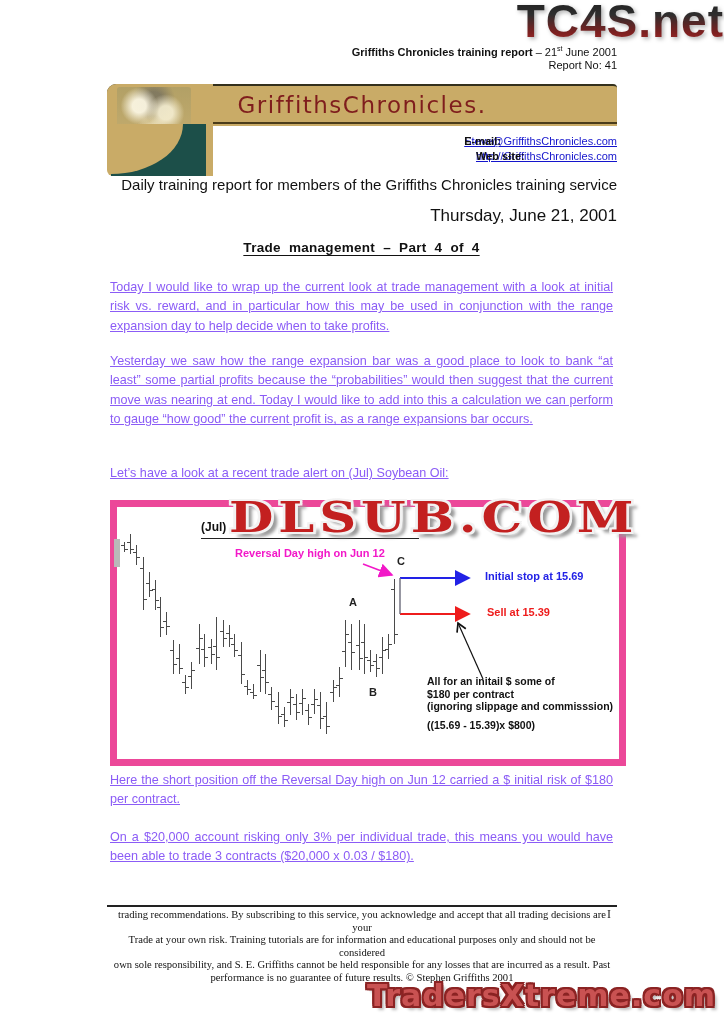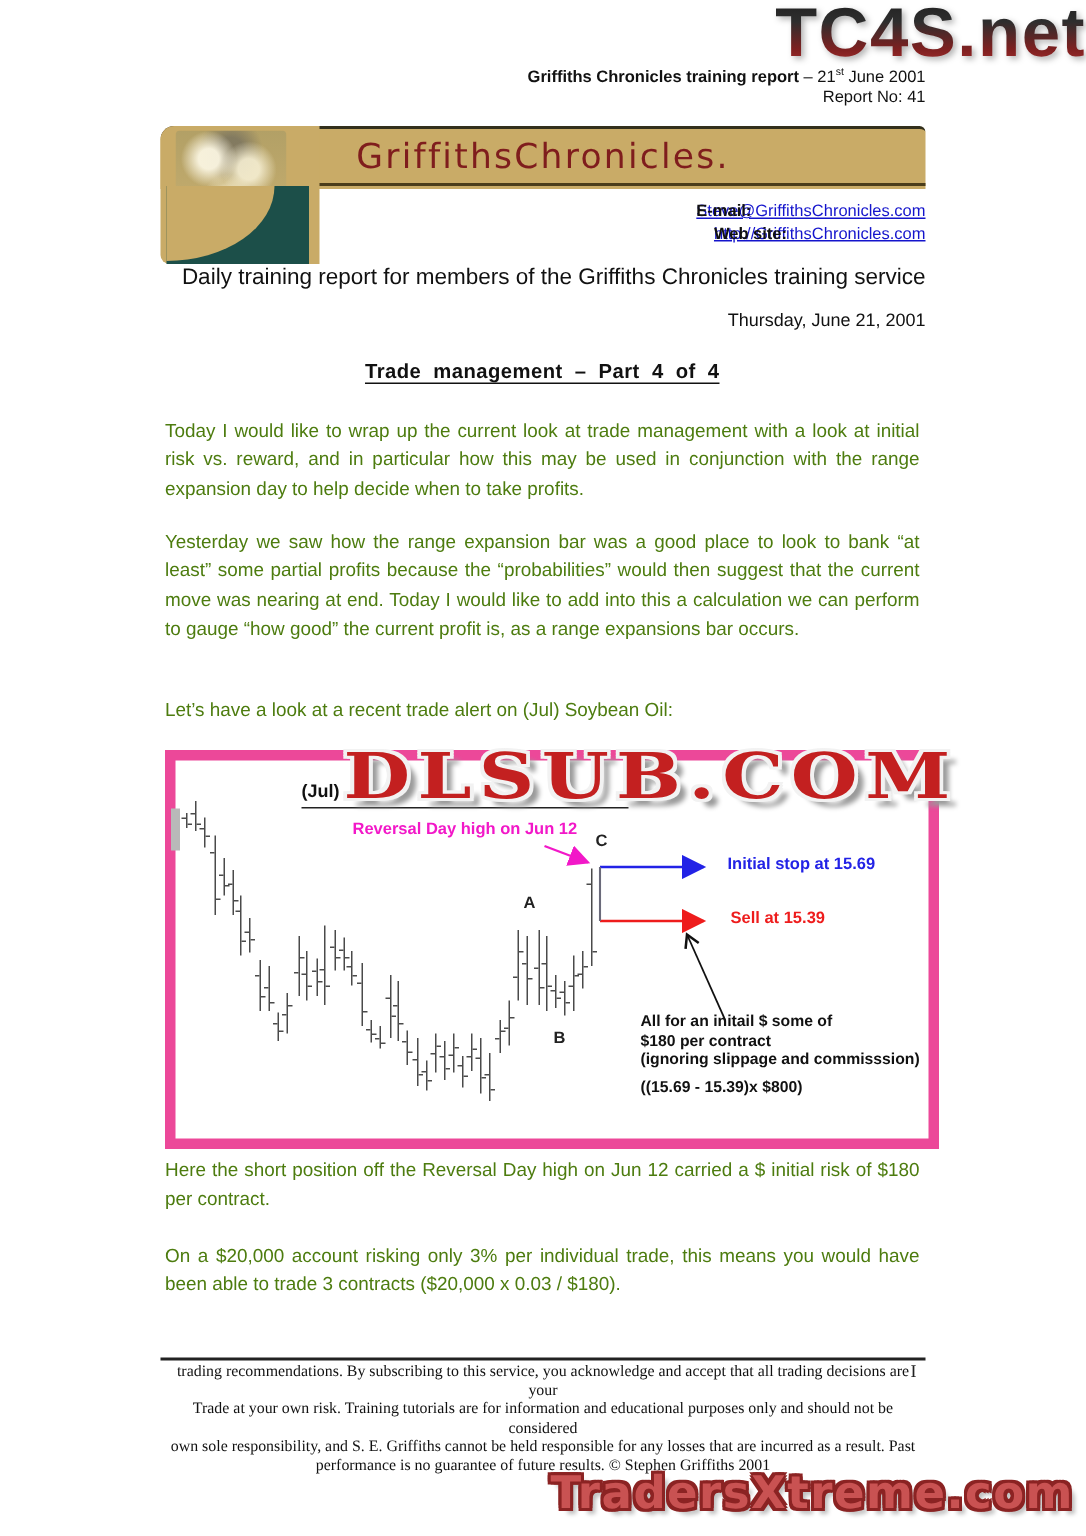--- a/index.html
+++ b/index.html
@@ -41,28 +41,28 @@
   .banner .teal{position:absolute;left:4px;top:40px;width:95px;height:52px;background:#1c4f49;}
   .banner .teal .curve{position:absolute;left:0;top:0;width:72px;height:50px;background:#c9ab67;
         border-bottom-right-radius:100% 100%;}
 
   
   .contact{position:absolute;right:107px;top:134px;font-size:11px;line-height:15px;text-align:right;}
   .contact .row span.lab{color:#111;margin-right:14px;}
   .contact a{color:#1414cc;text-decoration:underline;}
 
   .tagline{position:absolute;left:110px;top:176px;width:507px;text-align:right;font-size:15px;}
-  .dateline{position:absolute;left:110px;top:206px;width:507px;text-align:right;font-size:12px;}
+  .dateline{position:absolute;left:110px;top:206px;width:507px;text-align:right;font-size:17px;}
 
   .doc-title{position:absolute;left:110px;top:240px;width:503px;text-align:center;
         font-size:13.5px;font-weight:bold;letter-spacing:.3px;word-spacing:4px;
         text-decoration:underline;text-underline-offset:3px;}
 
   .para{position:absolute;left:110px;width:503px;font-size:12.6px;line-height:19.4px;
-        text-align:justify;color:#4d7c0f;}
+        text-align:justify;color:#8b5cf6;text-decoration:underline;}
   #p1{top:278px;} #p2{top:352px;} #p3{top:464px;text-align:left;}
   #p4{top:771px;} #p5{top:828px;}
 
   
   .chartbox{position:absolute;left:110px;top:500px;width:502px;height:252px;
         border:7px solid #ec4899;background:#fff;}
   .chartbox .axis-frag{position:absolute;left:-3px;top:32px;width:6px;height:28px;background:#b9b9b9;}
   .bar{position:absolute;width:1px;background:#4a4a4a;}
   .bar i{position:absolute;display:block;width:3px;height:1px;background:#4a4a4a;}
   .bar i.l{left:-3px;} .bar i.r{left:1px;}

